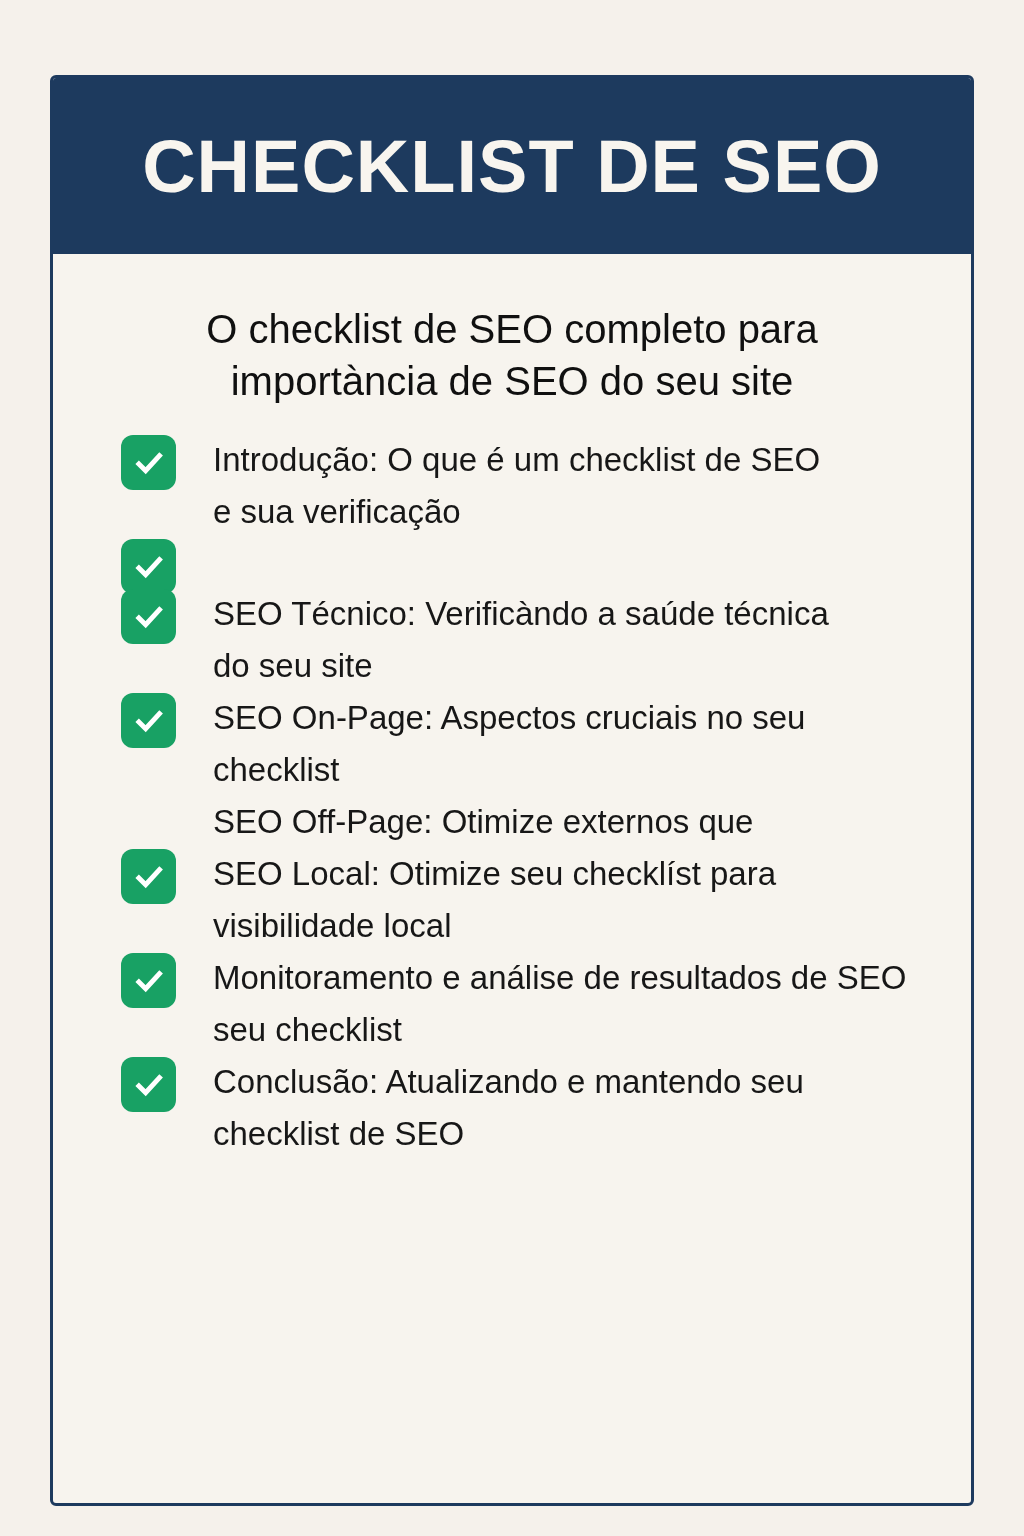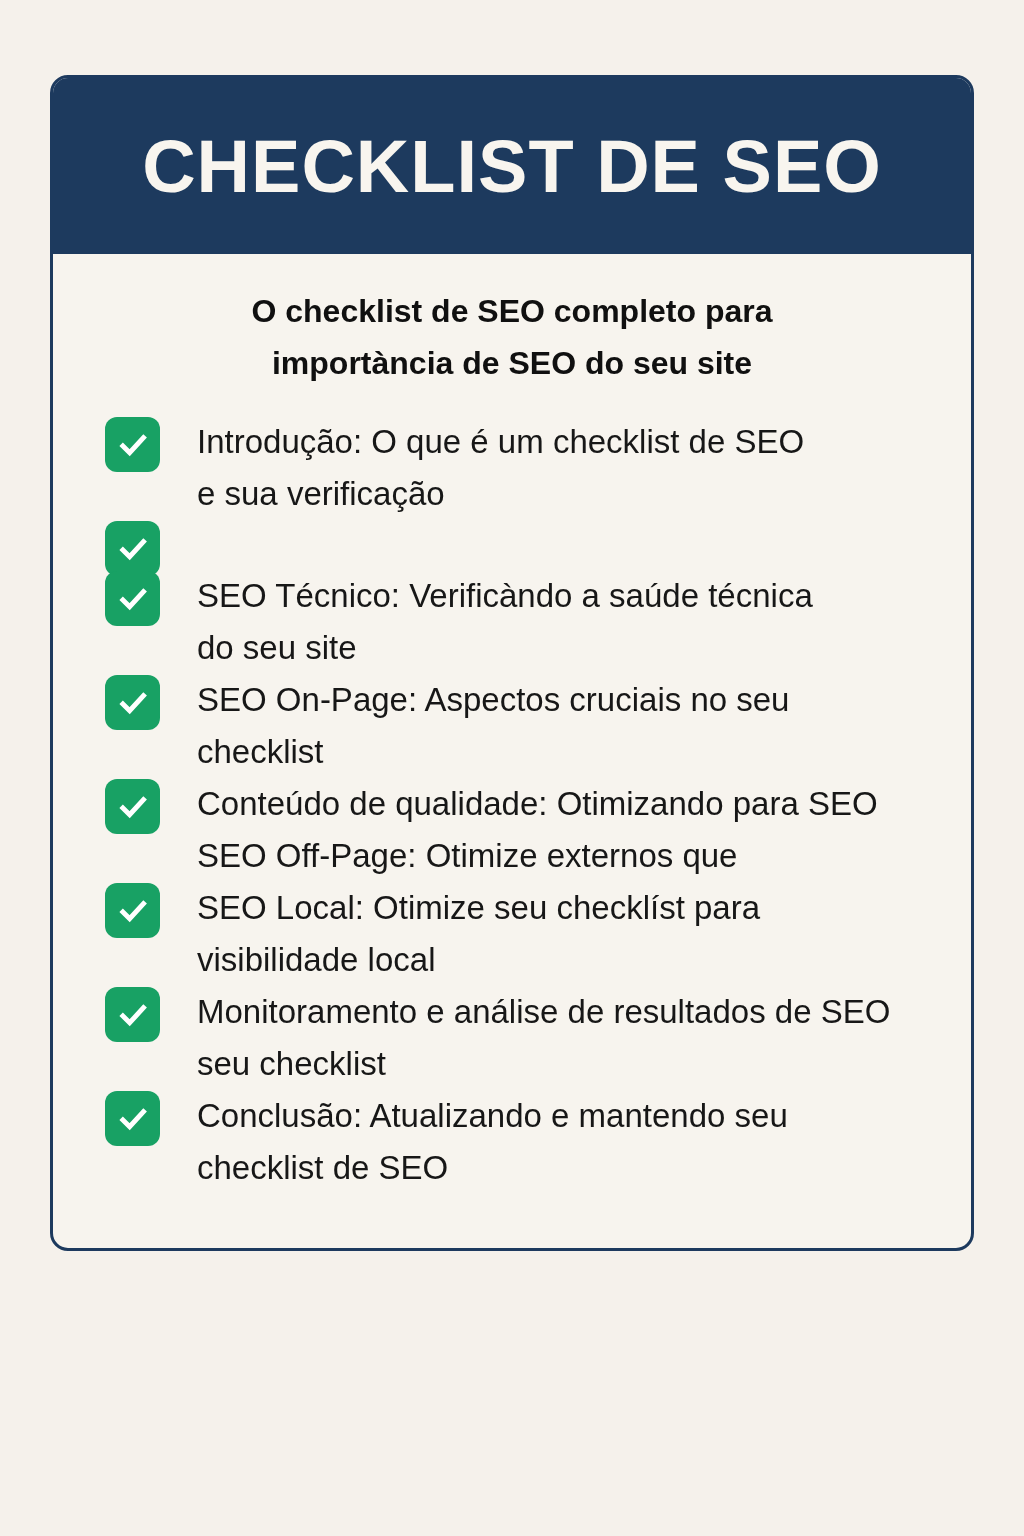--- a/index.html
+++ b/index.html
@@ -14,52 +14,52 @@
   html,body{width:1024px;height:1536px;}
   body{
     background:var(--page-bg);
     font-family:"Liberation Sans", sans-serif;
     position:relative;
     overflow:hidden;
   }
   .card{
     position:absolute;
     left:50px; top:75px;
-    width:924px; height:1176px;
+    width:924px; height:1431px;
     background:var(--card-bg);
     border:3px solid var(--navy);
-    border-radius:18px;
+    border-radius:6px;
     overflow:hidden;
   }
   .card-header{
     height:176px;
     background:var(--navy);
     display:flex;
     align-items:center;
     justify-content:center;
   }
   .card-title{
     color:var(--title-text);
     font-size:74px;
     font-weight:700;
     letter-spacing:1px;
     white-space:nowrap;
   }
   .intro{
-    margin-top:31px;
+    margin-top:49px;
     text-align:center;
-    font-size:32px;
-    font-weight:700;
+    font-size:40px;
+    font-weight:400;
     line-height:52px;
     color:#101010;
   }
   .intro .line{display:block;}
   .list{
     margin-top:27px;
-    padding-left:52px;
+    padding-left:68px;
     padding-right:20px;
   }
   .row{
     display:flex;
     align-items:flex-start;
     gap:37px;
   }
   .checkbox{
     flex:0 0 55px;
     width:55px; height:55px;
@@ -132,30 +132,20 @@
         <path d="M5.6 12.6 L9.9 16.9 L18.6 7.4" fill="none" stroke="#ffffff" stroke-width="3.1" stroke-linecap="square" stroke-linejoin="miter"></path>
       </svg>
     </div>
     <div class="label">
           <span class="line">SEO On-Page: Aspectos cruciais no seu</span>
           <span class="line">checklist</span>
         </div>
   </div>
 
 
-  <div class="row">
-    <div class="checkbox">
-      <svg viewBox="0 0 24 24" aria-hidden="true">
-        <path d="M5.6 12.6 L9.9 16.9 L18.6 7.4" fill="none" stroke="#ffffff" stroke-width="3.1" stroke-linecap="square" stroke-linejoin="miter"></path>
-      </svg>
-    </div>
-    <div class="label">
-          <span class="line">Conteúdo de qualidade: Otimizando para SEO</span>
-        </div>
-  </div>
 
   <div class="row">
     <div class="checkbox unchecked">
       <svg viewBox="0 0 24 24" aria-hidden="true">
         <path d="M5.6 12.6 L9.9 16.9 L18.6 7.4" fill="none" stroke="#ffffff" stroke-width="3.1" stroke-linecap="square" stroke-linejoin="miter"></path>
       </svg>
     </div>
     <div class="label">
           <span class="line">SEO Off-Page: Otimize externos que</span>
         </div>

